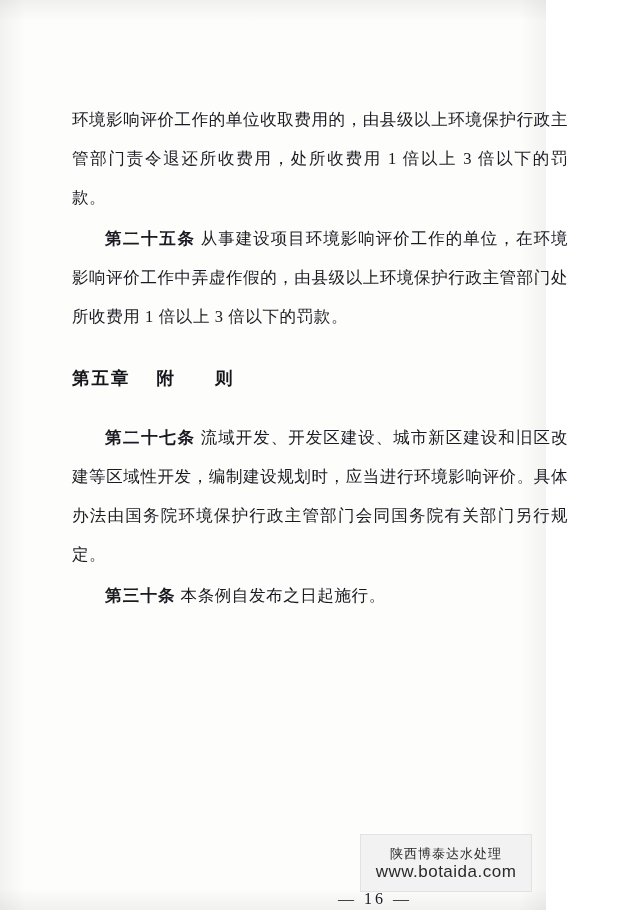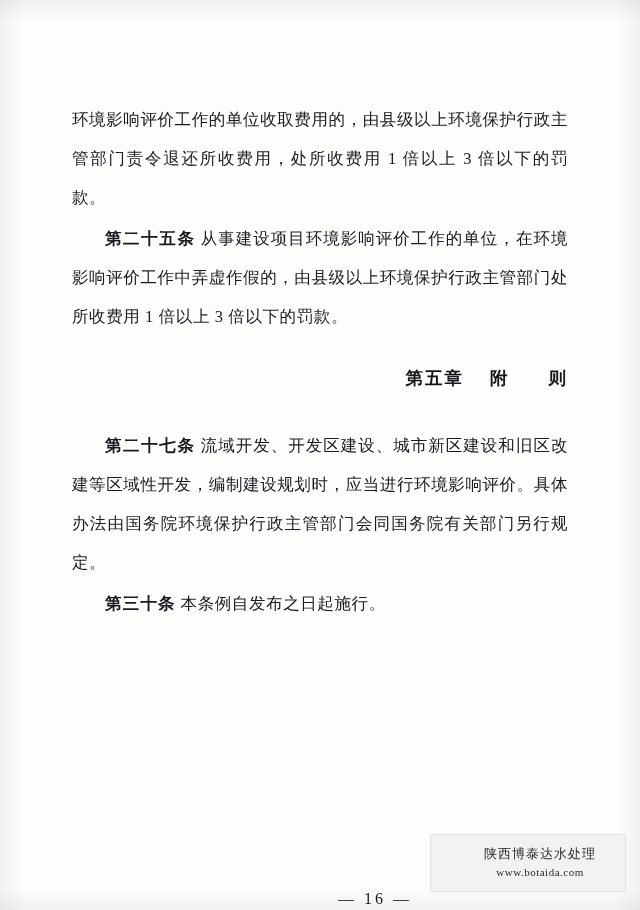--- a/index.html
+++ b/index.html
@@ -8,21 +8,21 @@
   }
   body {
     width: 640px;
     height: 910px;
     background: #ffffff;
     font-family: "Liberation Serif", "DejaVu Serif", serif;
     overflow: hidden;
   }
   .page {
     position: relative;
-    width: 640px;
+    width: 546px;
     height: 910px;
     background: #fdfdfb;
     box-sizing: border-box;
   }
   .page-inner {
     position: absolute;
     left: 72px;
     top: 100px;
     width: 496px;
   }
@@ -36,26 +36,26 @@
     margin: 0 0 2px 0;
   }
   .para.indent {
     text-indent: 33px;
   }
   .lead {
     font-weight: bold;
     letter-spacing: 1.2px;
   }
   .chapter-title {
-    text-align: right;
+    text-align: left;
     font-size: 17.5px;
     font-weight: bold;
     letter-spacing: 2px;
     color: #15151c;
-    margin: 26px 0 32px 0;
+    margin: 26px 0 24px 0;
     line-height: 32px;
   }
   .chapter-title .sp {
     display: inline-block;
     width: 26px;
   }
   .page-number {
     position: absolute;
     left: 0;
     top: 790px;
@@ -70,31 +70,30 @@
     right: 14px;
     bottom: 18px;
     width: 170px;
     height: 56px;
     background: #f2f2f2;
     border: 1px solid #e2e2e2;
     display: flex;
     flex-direction: column;
     align-items: center;
     justify-content: center;
-    font-family: Liberation Serif, serif;
-    padding-left: 24px;
+    font-family: Liberation Sans, sans-serif;
   }
   .watermark .wm-line1 {
     font-size: 13px;
     color: #2a2a2a;
     letter-spacing: 1px;
     line-height: 18px;
   }
   .watermark .wm-line2 {
-    font-size: 11px;
+    font-size: 17px;
     color: #2a2a2a;
     letter-spacing: 0.5px;
     line-height: 18px;
   }
   
   .edge-shade {
     position: absolute;
     top: 0;
     bottom: 0;
     width: 26px;

